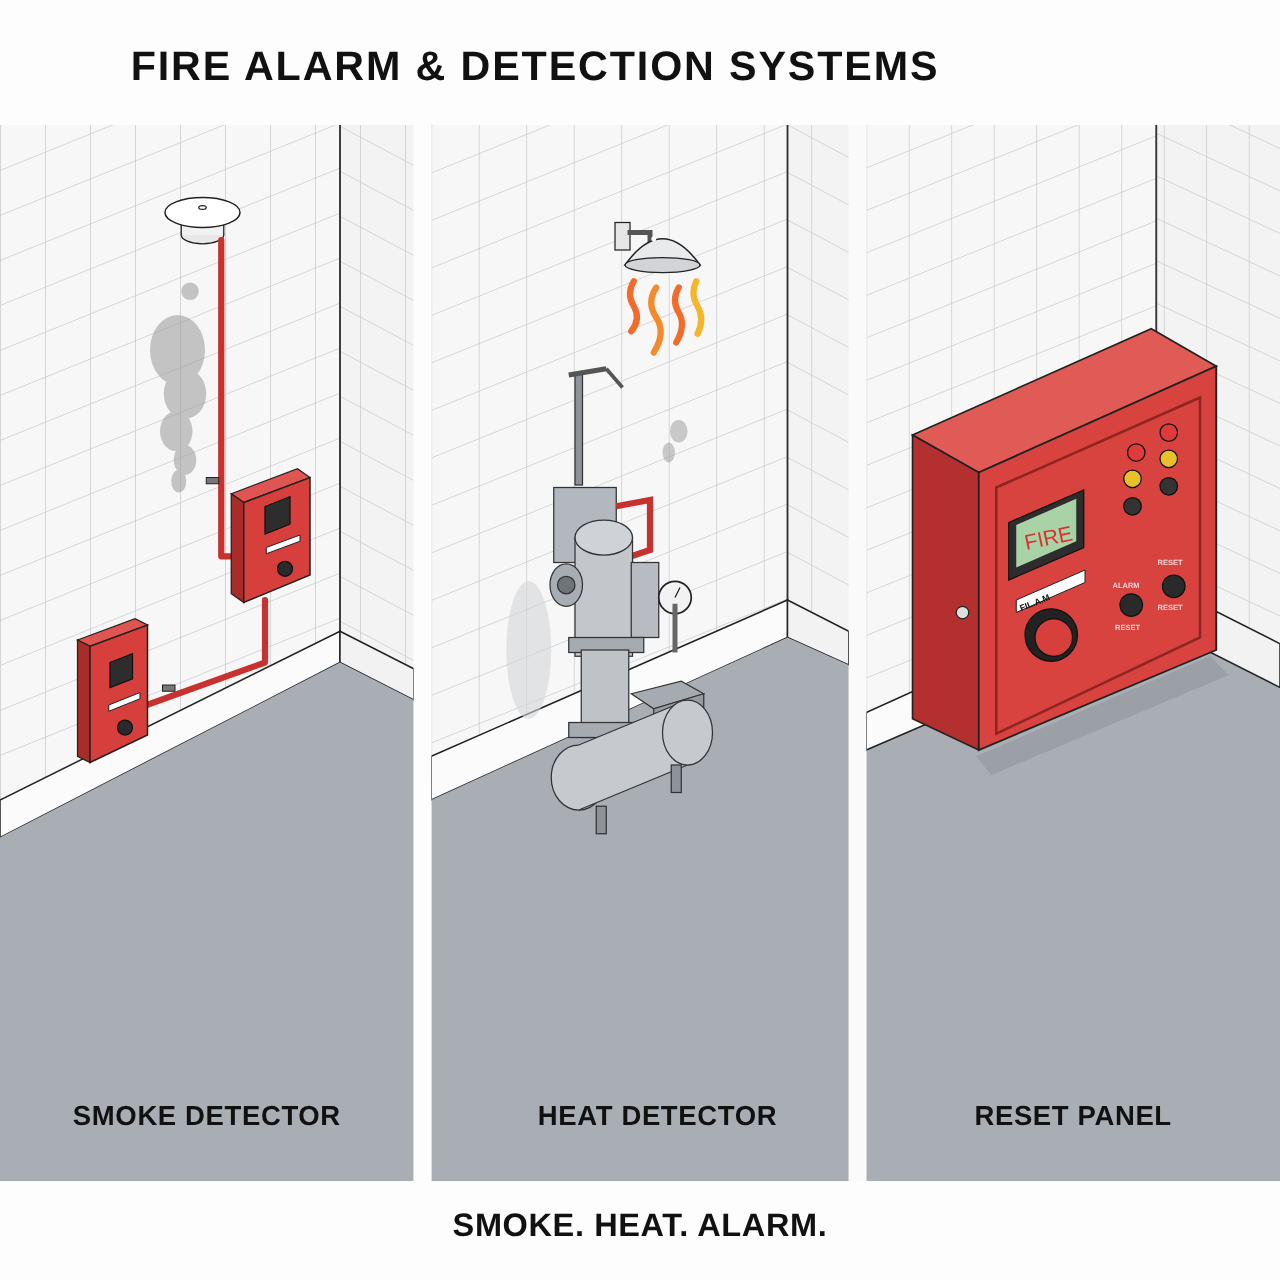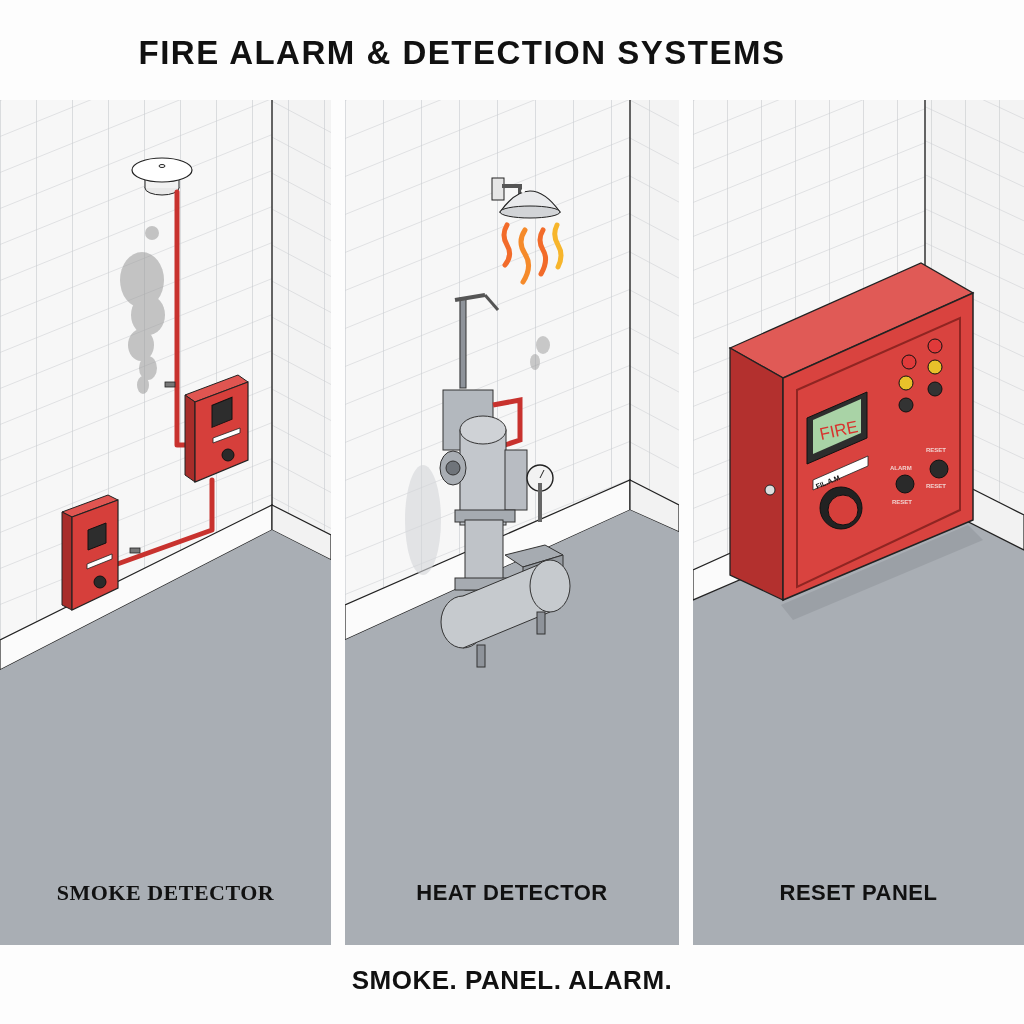--- a/index.html
+++ b/index.html
@@ -2,41 +2,41 @@
 <html><head>
 <meta charset="utf-8">
 <style>
   html, body { margin: 0; padding: 0; }
   body {
     width: 1024px; height: 1024px; background: #fdfdfd; position: relative; overflow: hidden;
     font-family: "Liberation Sans", "DejaVu Sans", sans-serif;
   }
   .title {
     position: absolute; left: 0; top: 34px; width: 856px; text-align: center;
-    font-size: 33px; font-weight: 700; letter-spacing: 1.5px; color: #111; margin-left: 34px;
+    font-size: 33px; font-weight: 700; letter-spacing: 1.5px; color: #111;
   }
   .panel {
     position: absolute; top: 100px; height: 845px; overflow: hidden; background: #fafafa;
   }
   .panel svg { position: absolute; left: 0; top: 0; }
   .panel-label {
     position: absolute; left: 0; right: 0; top: 780px; text-align: center;
     font-size: 22px; font-weight: 700; letter-spacing: 0.5px; color: #111;
   }
   .tagline {
     position: absolute; left: 0; top: 965px; width: 1024px; text-align: center;
     font-size: 26px; font-weight: 700; letter-spacing: 0.5px; color: #111;
   }
 </style>
 </head>
 <body>
 
 <div class="title">FIRE ALARM &amp; DETECTION SYSTEMS</div>
 
-<div class="panel" style="left:0; width:331px;font-family:Liberation Serif, serif;">
+<div class="panel" style="left:0; width:331px;">
   <svg width="331" height="845" viewBox="0 0 331 845">
     <defs>
       <pattern id="gridL1" width="36" height="36" patternUnits="userSpaceOnUse" patternTransform="skewY(-22)">
         <path d="M36 0 L0 0 0 36" fill="none" stroke="#c9ccd0" stroke-width="1.2"></path>
       </pattern>
       <pattern id="gridR1" width="36" height="36" patternUnits="userSpaceOnUse" patternTransform="skewY(28)">
         <path d="M36 0 L0 0 0 36" fill="none" stroke="#c9ccd0" stroke-width="1.2"></path>
       </pattern>
     </defs>
 
@@ -90,21 +90,21 @@
       <polygon points="62,412 72,417 72,510 62,505" fill="#a82d2a" stroke="#222" stroke-width="1"></polygon>
       <polygon points="72,417 118,400 118,488 72,510" fill="#d63f3b" stroke="#222" stroke-width="1.2"></polygon>
       <polygon points="88,430 106,423 106,443 88,450" fill="#2d2d2d" stroke="#111"></polygon>
       <polygon points="87,464 112,454 112,459 87,469" fill="#fff" stroke="#222" stroke-width="0.8"></polygon>
       <circle cx="100" cy="482" r="6" fill="#2a2a2a" stroke="#111"></circle>
     </g>
   </svg>
   <div class="panel-label">SMOKE DETECTOR</div>
 </div>
 
-<div class="panel" style="left:345px; width:334px;">
+<div class="panel" style="left:345px; width:334px;padding-left:28px;">
   <svg width="334" height="845" viewBox="0 0 334 845">
     <defs>
       <pattern id="gridL2" width="38" height="38" patternUnits="userSpaceOnUse" patternTransform="skewY(-22)">
         <path d="M38 0 L0 0 0 38" fill="none" stroke="#c9ccd0" stroke-width="1.2"></path>
       </pattern>
       <pattern id="gridR2" width="38" height="38" patternUnits="userSpaceOnUse" patternTransform="skewY(28)">
         <path d="M38 0 L0 0 0 38" fill="none" stroke="#c9ccd0" stroke-width="1.2"></path>
       </pattern>
     </defs>
     <polygon points="0,0 285,0 285,385 0,525" fill="#f7f7f7"></polygon>
@@ -231,13 +231,13 @@
       <text x="197" y="370">ALARM</text>
       <text x="233" y="352">RESET</text>
       <text x="199" y="404">RESET</text>
       <text x="233" y="388">RESET</text>
     </g>
     <text x="124" y="389" font-size="7" font-weight="700" fill="#111" font-family="Liberation Sans, sans-serif" transform="rotate(-22 124 389)">FIL.A.M</text>
   </svg>
   <div class="panel-label">RESET PANEL</div>
 </div>
 
-<div class="tagline">SMOKE. PANEL. ALARM.</div>
+<div class="tagline">SMOKE. HEAT. ALARM.</div>
 
 </body></html>

